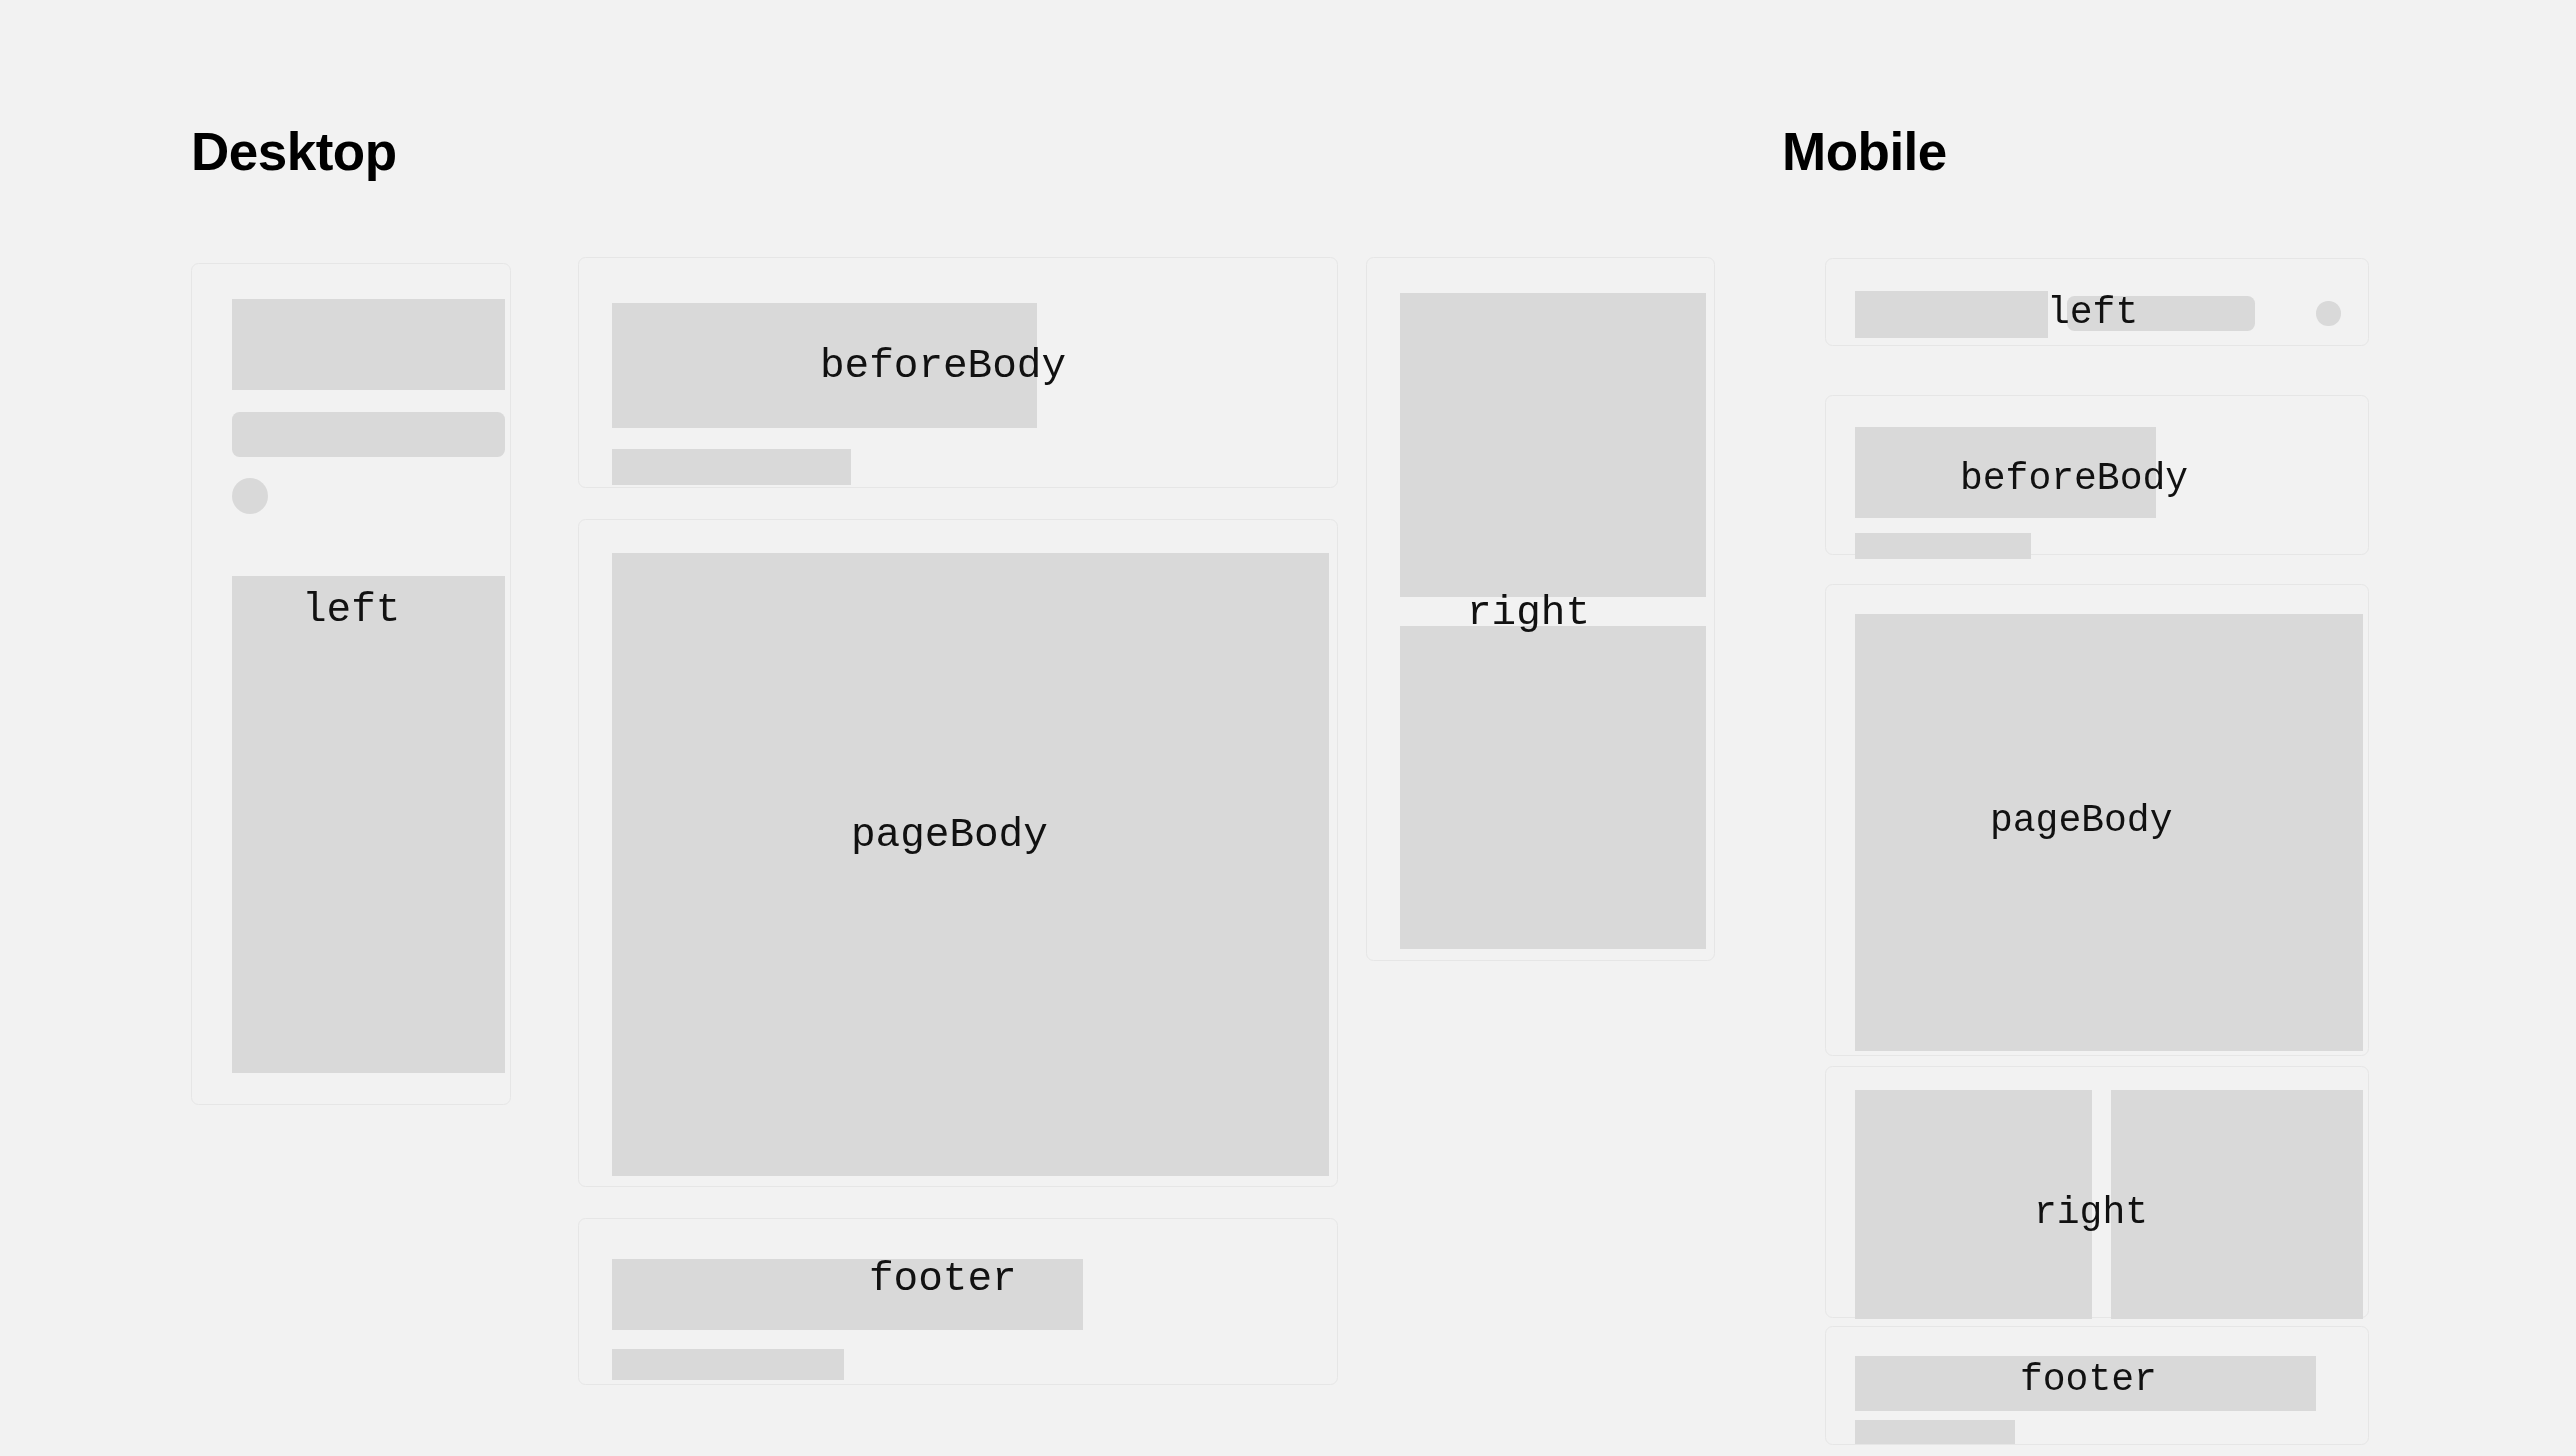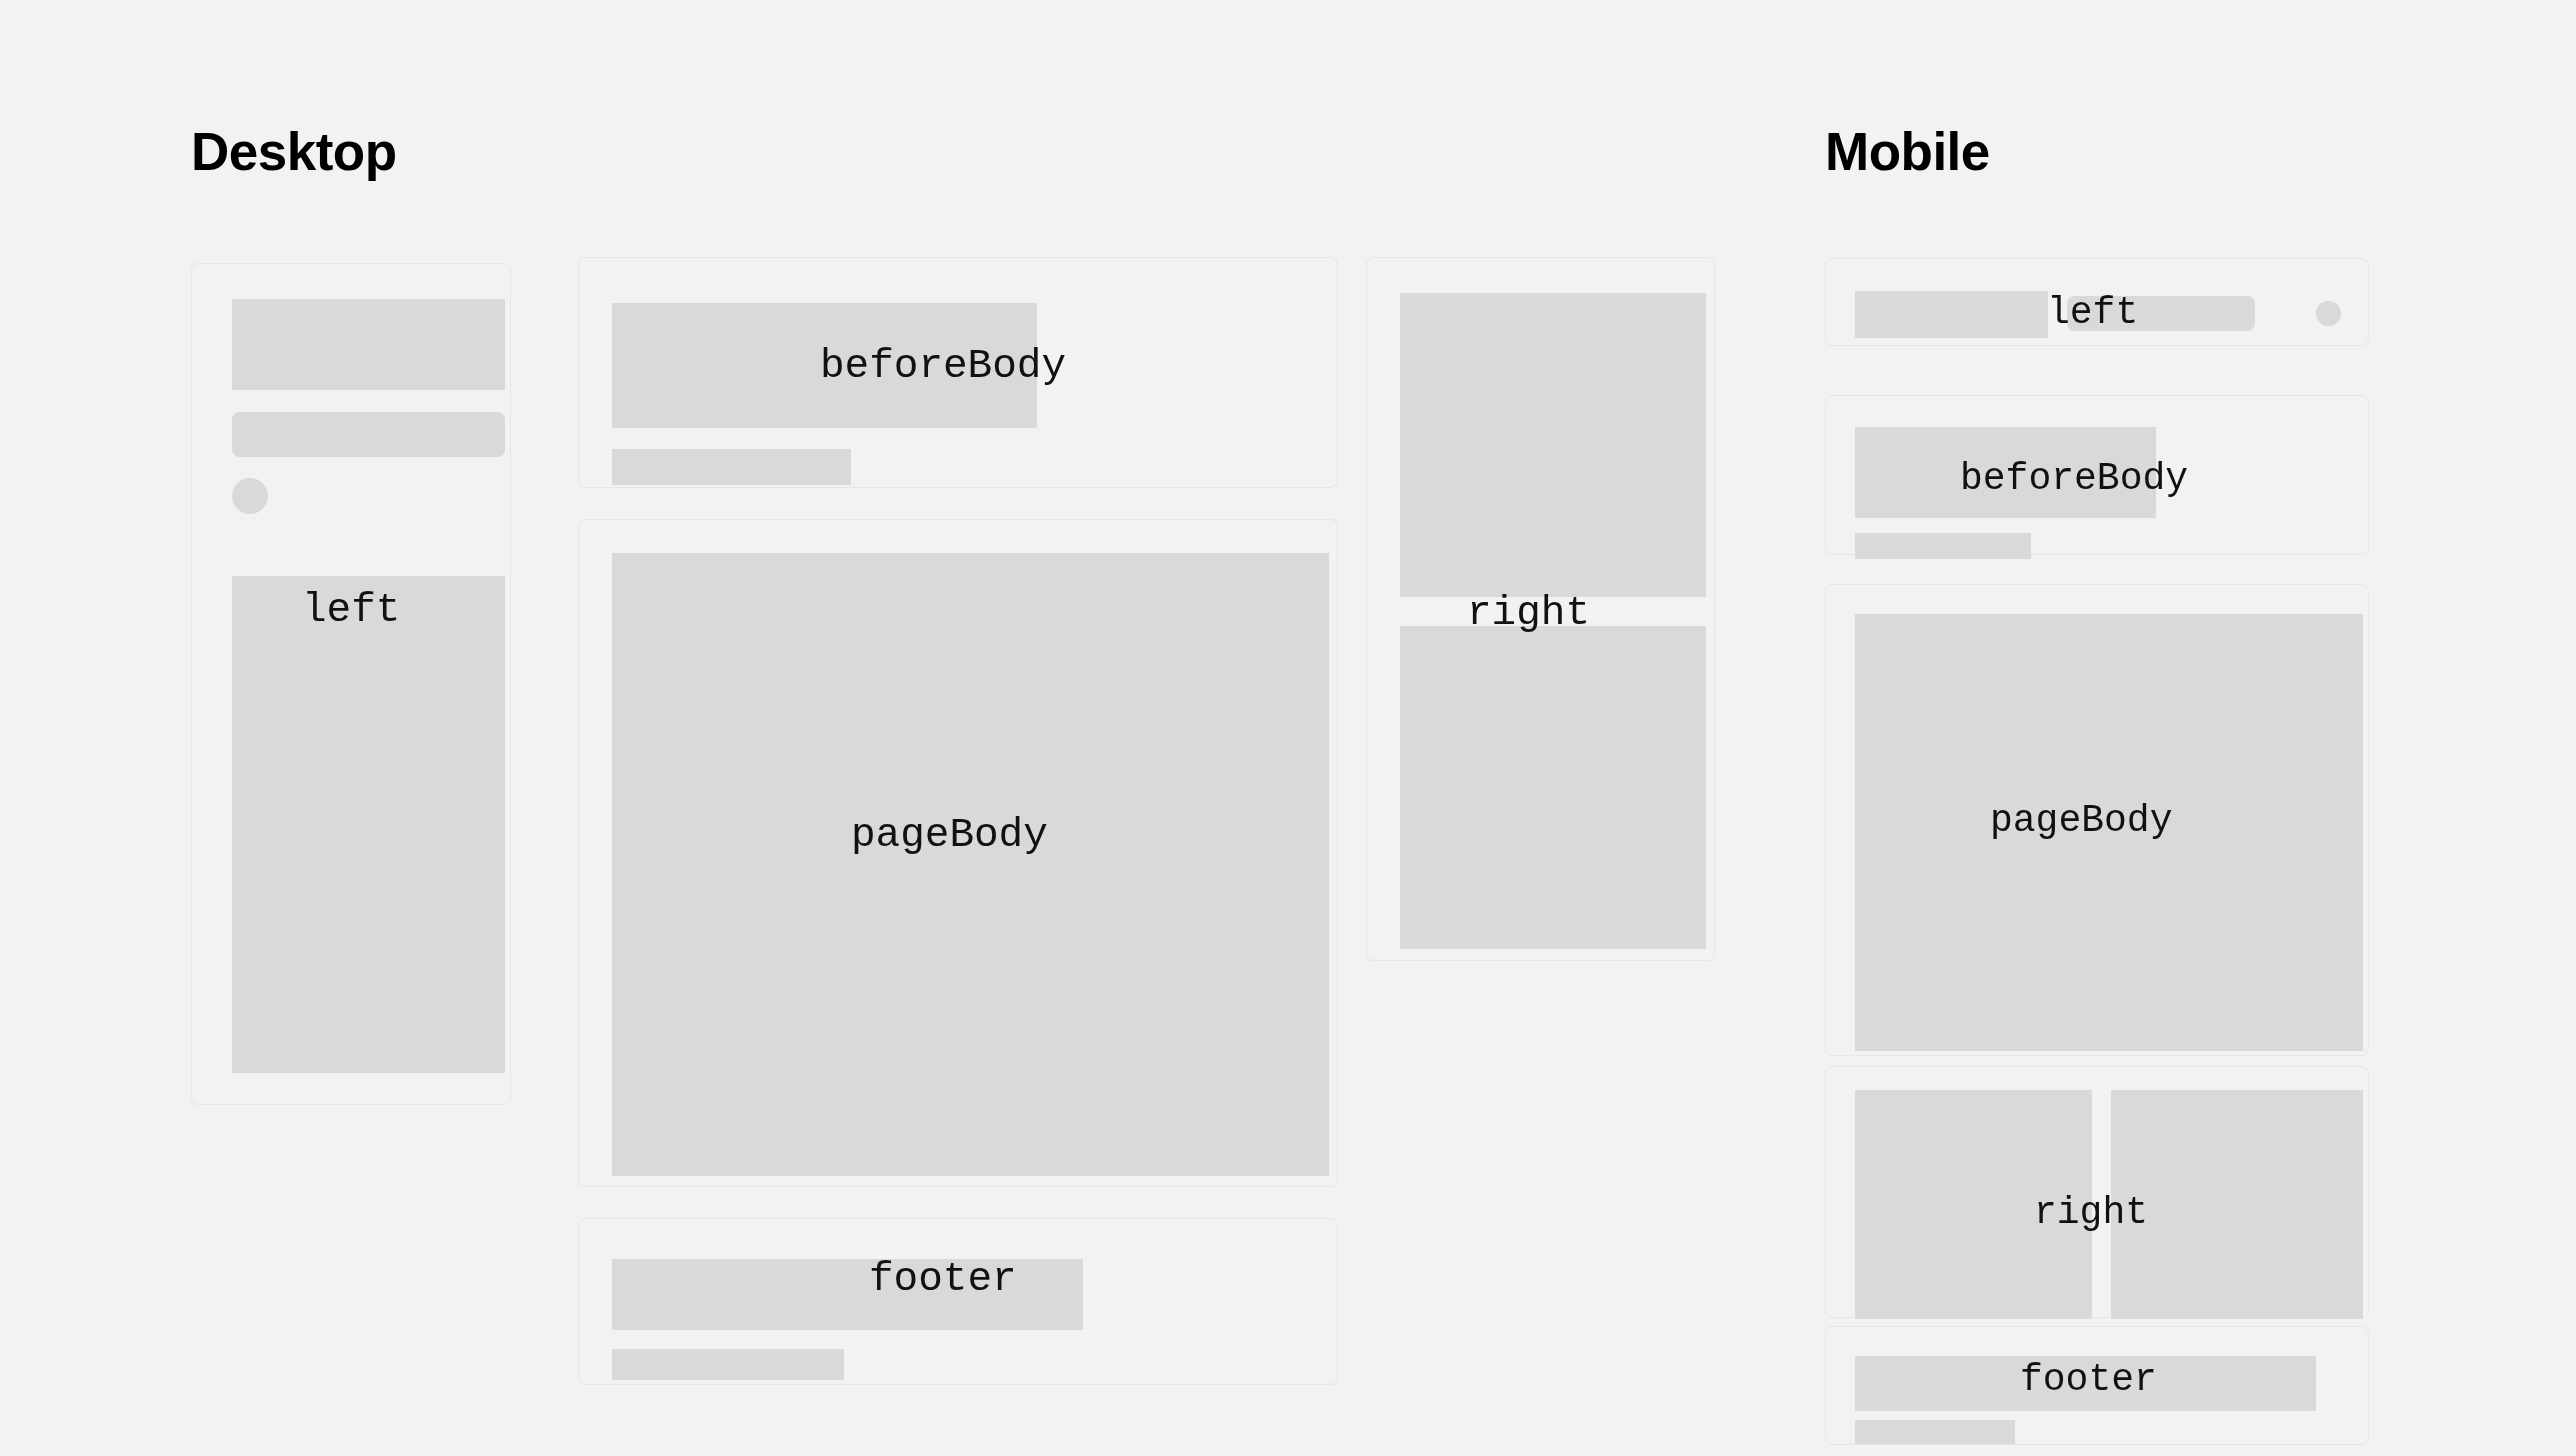--- a/index.html
+++ b/index.html
@@ -24,21 +24,21 @@
     position: absolute;
     font-family: "Liberation Sans", sans-serif;
     font-weight: bold;
     font-size: 53px;
     line-height: 1;
     color: #000000;
     letter-spacing: -0.5px;
     white-space: nowrap;
   }
   #title-desktop { left: 143px; top: 77px; }
-  #title-mobile  { left: 1777px; top: 77px; }
+  #title-mobile  { left: 1734px; top: 77px; }
 
   
   .card {
     position: absolute;
     background: #f2f2f2;
     border: 1.9px solid #e6e6e6;
     border-radius: 7.5px;
   }
 
   

